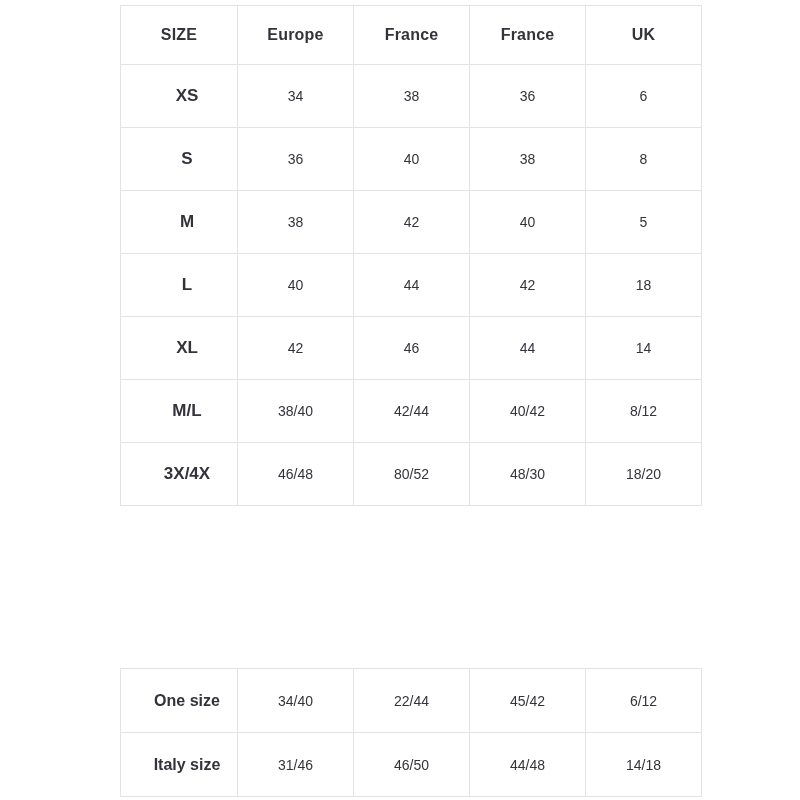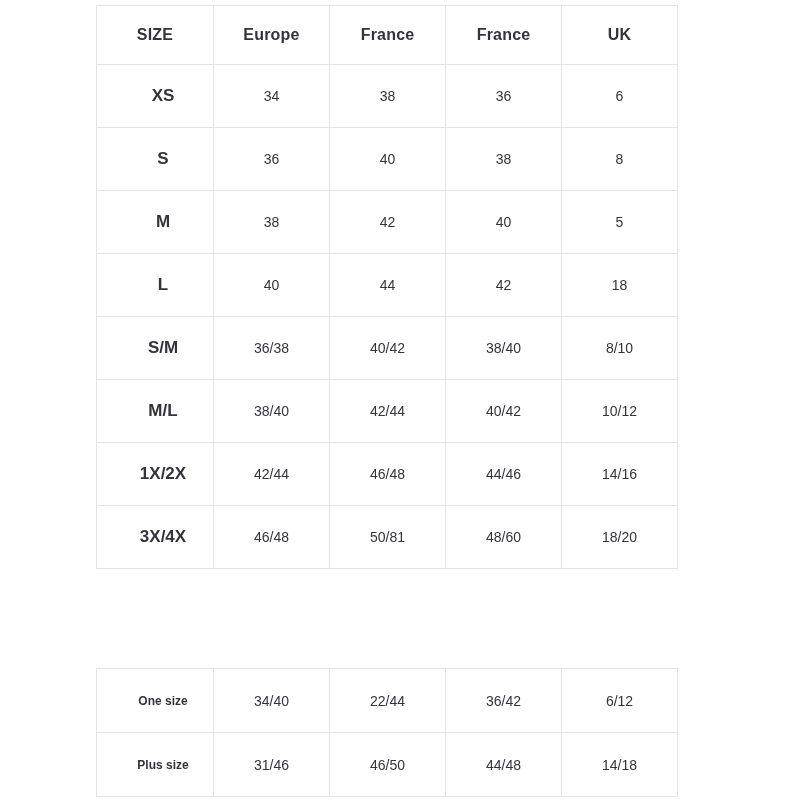--- a/index.html
+++ b/index.html
@@ -24,20 +24,21 @@
     left: 96px;
     width: 581px;
   }
   #main-table-wrap { top: 5px; }
   #secondary-table-wrap { top: 668px; }
 
   table.size-table {
     border-collapse: collapse;
     width: 581px;
     table-layout: fixed;
+    margin-left: 24px;
   }
   table.size-table td, table.size-table th {
     border: 1px solid #e3e3e6;
     text-align: center;
     vertical-align: middle;
     font-weight: normal;
     font-size: 14px;
     color: #33333b;
     padding: 0;
     height: 62px;
@@ -53,21 +54,21 @@
     font-size: 16px;
     letter-spacing: 0.2px;
     height: 58px;
   }
   table.size-table tbody td.rowhead {
     font-weight: bold;
     font-size: 17px;
     padding-left: 16px;
   }
   #secondary-table td.rowhead {
-    font-size: 12px;
+    font-size: 16px;
   }
   #secondary-table td, #secondary-table th {
     height: 63px;
   }
 </style>
 </head>
 <body>
 
 <div class="page">
 
@@ -112,70 +113,63 @@
           <td>5</td>
         </tr>
         <tr>
           <td class="rowhead">L</td>
           <td>40</td>
           <td>44</td>
           <td>42</td>
           <td>18</td>
         </tr>
         <tr>
-          <td class="rowhead">S/M</td>
-          <td>36/38</td>
-          <td>40/42</td>
-          <td>38/40</td>
-          <td>8/10</td>
+          <td class="rowhead">XL</td>
+          <td>42</td>
+          <td>46</td>
+          <td>44</td>
+          <td>14</td>
         </tr>
         <tr>
           <td class="rowhead">M/L</td>
           <td>38/40</td>
           <td>42/44</td>
           <td>40/42</td>
-          <td>10/12</td>
-        </tr>
-        <tr>
-          <td class="rowhead">1X/2X</td>
-          <td>42/44</td>
-          <td>46/48</td>
-          <td>44/46</td>
-          <td>14/16</td>
+          <td>8/12</td>
         </tr>
         <tr>
           <td class="rowhead">3X/4X</td>
           <td>46/48</td>
-          <td>50/81</td>
-          <td>48/60</td>
+          <td>80/52</td>
+          <td>48/30</td>
           <td>18/20</td>
         </tr>
       </tbody>
     </table>
   </div>
 
   <div class="table-wrap" id="secondary-table-wrap">
     <table class="size-table" id="secondary-table">
       <colgroup>
         <col class="c0">
           <col class="c1">
           <col class="c2">
           <col class="c3">
           <col class="c4">
       </colgroup>
       <tbody>
         <tr>
           <td class="rowhead">One size</td>
           <td>34/40</td>
           <td>22/44</td>
-          <td>36/42</td>
+          <td>45/42</td>
           <td>6/12</td>
         </tr>
         <tr>
-          <td class="rowhead">Plus size</td>
+          <td class="rowhead">Italy size</td>
           <td>31/46</td>
           <td>46/50</td>
           <td>44/48</td>
           <td>14/18</td>
         </tr>
       </tbody>
     </table>
   </div>
 
 </div>

